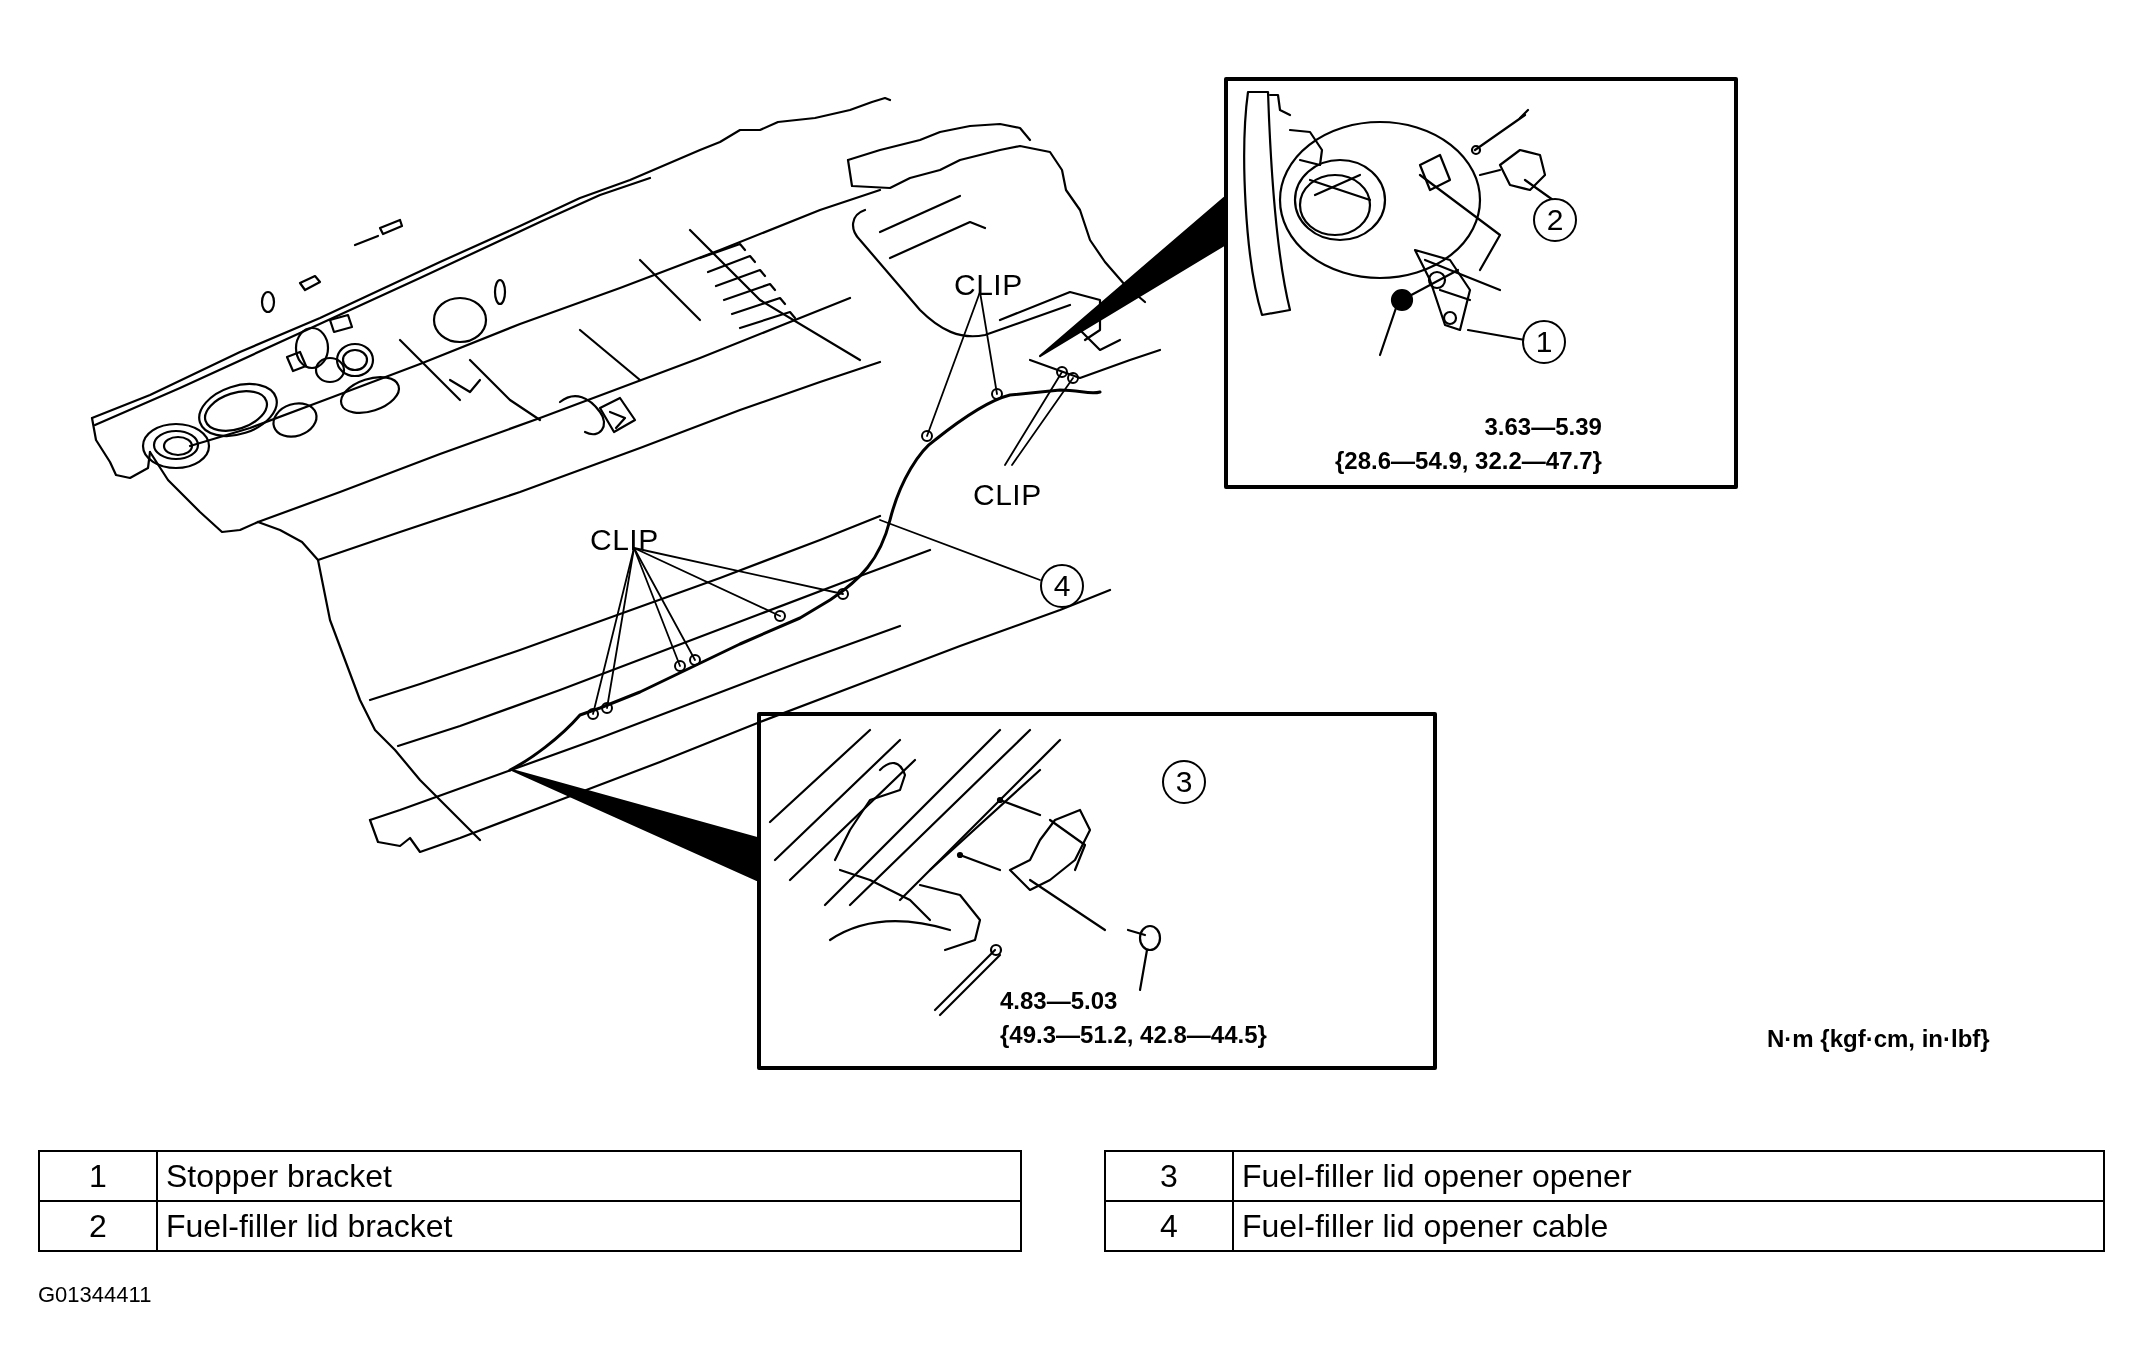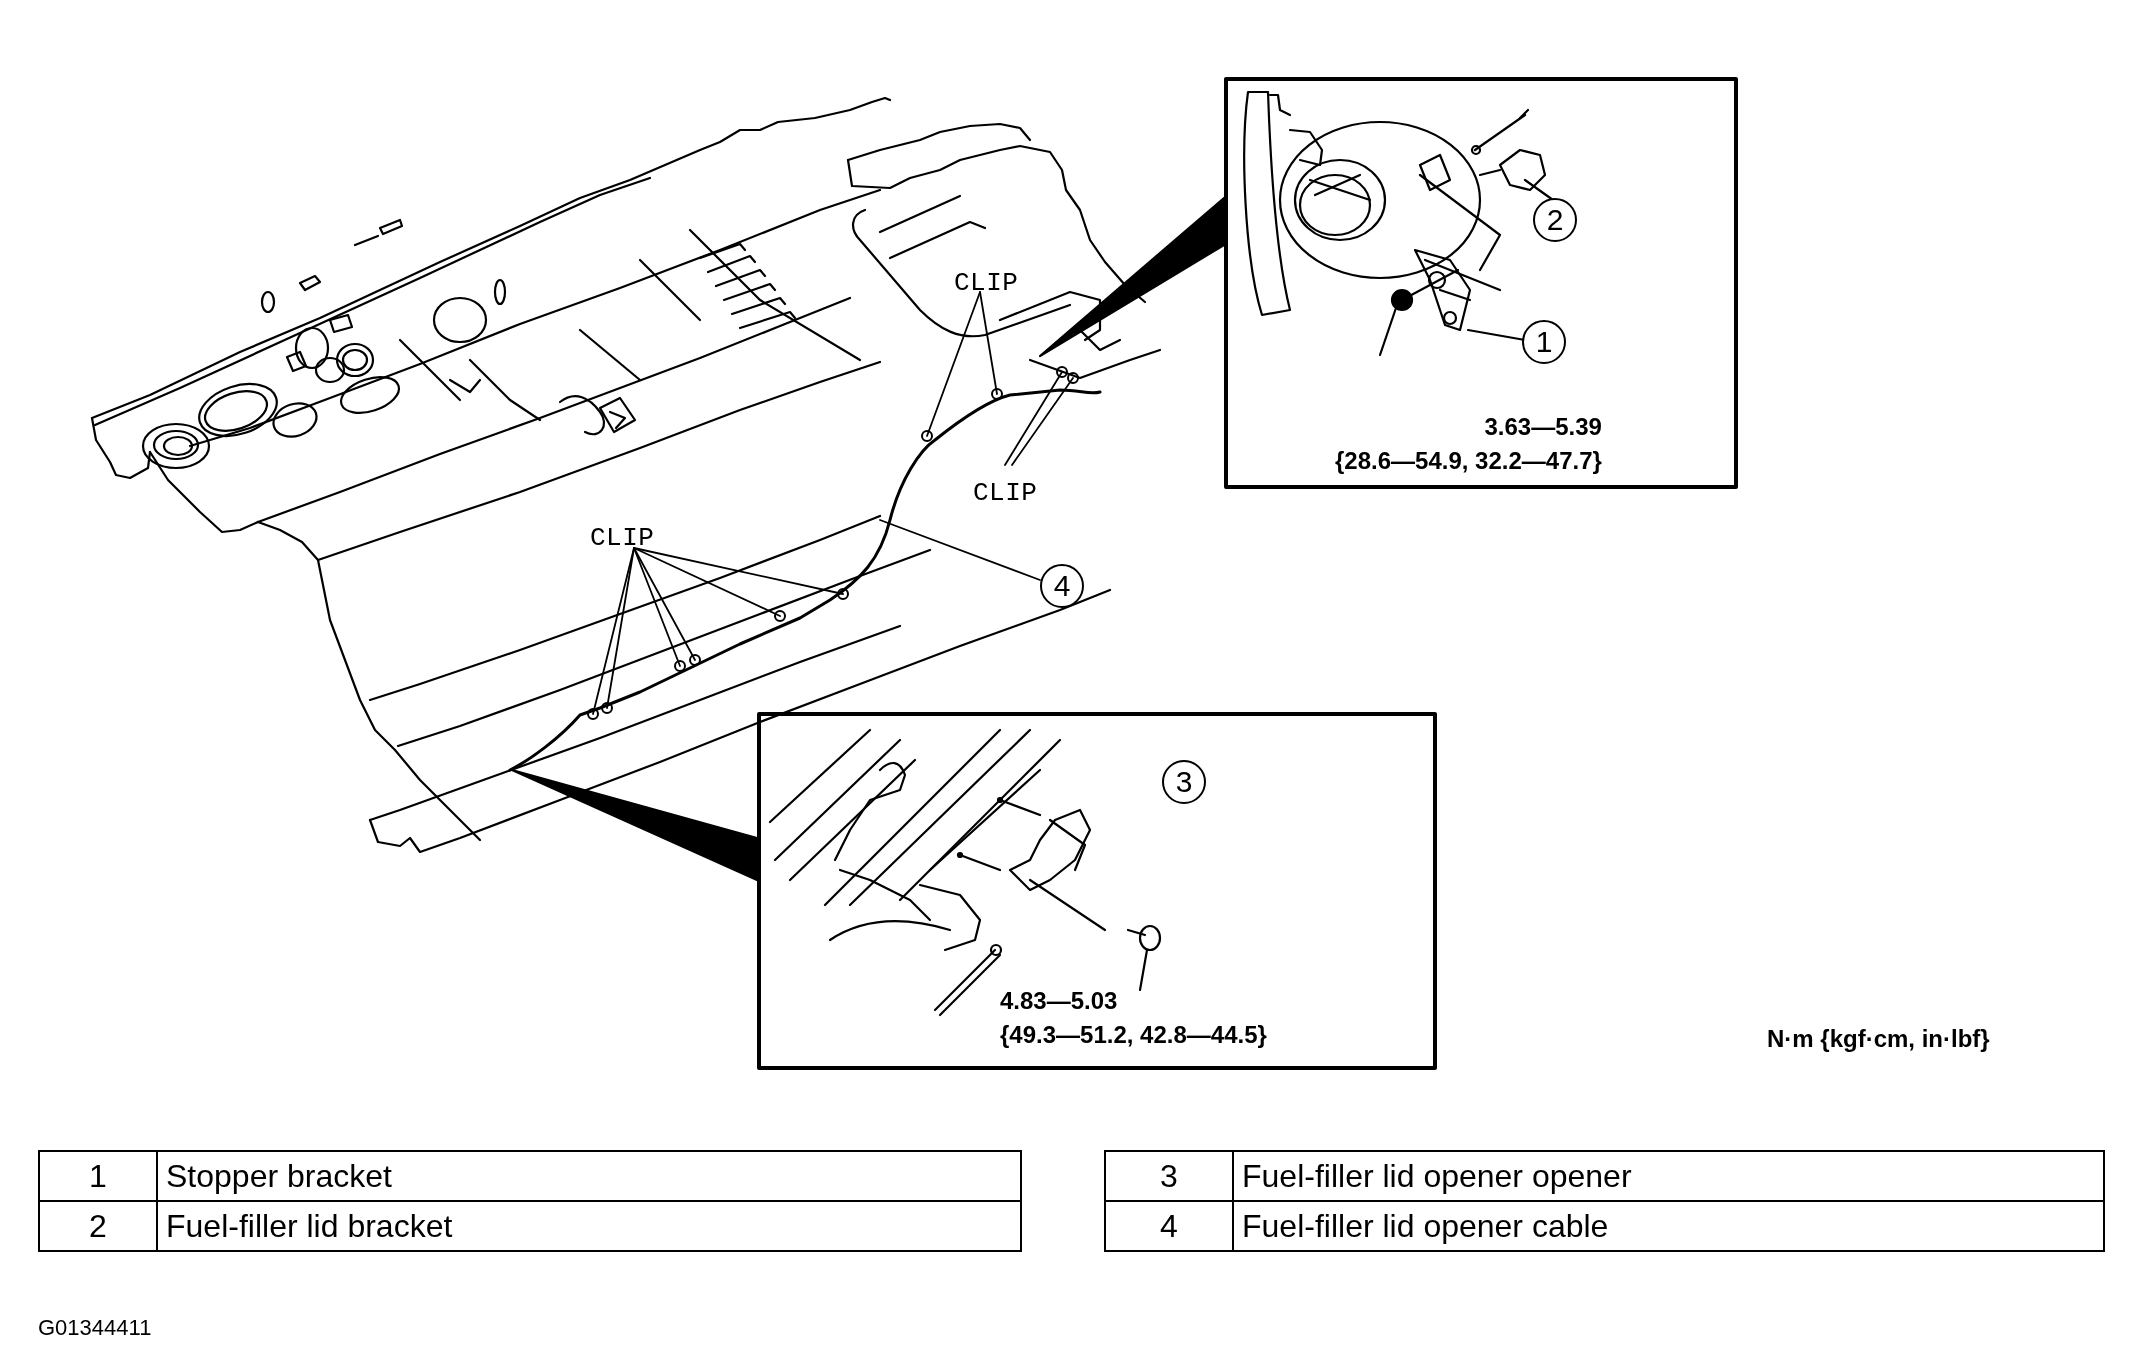--- a/index.html
+++ b/index.html
@@ -1,28 +1,28 @@
 <!DOCTYPE html>
 <html><head>
 <meta charset="utf-8">
 <style>
   html, body { margin: 0; padding: 0; background: #ffffff; }
   body { width: 2129px; height: 1372px; position: relative; overflow: hidden;
          font-family: "Liberation Sans", sans-serif; color: #000; }
   svg#diagram { position: absolute; left: 0; top: 0; }
   .lbl { position: absolute; font-family: "Liberation Sans", sans-serif; white-space: nowrap; }
-  .clip { font-size: 26px; letter-spacing: 0.5px; font-family: Liberation Mono, monospace; }
+  .clip { font-size: 30px; letter-spacing: 0.5px; }
   .torque { font-size: 24px; font-weight: bold; line-height: 34px; }
   .units { font-size: 24px; font-weight: bold; }
   .callout { position: absolute; width: 40px; height: 40px; border: 2px solid #000; border-radius: 50%;
              font-size: 30px; text-align: center; line-height: 40px; background: #fff; }
   table.legend { position: absolute; border-collapse: collapse; font-size: 32px; }
   table.legend td { border: 2px solid #000; height: 48px; padding: 0 8px; }
   table.legend td.num { text-align: center; width: 100px; }
-  .figid { position: absolute; left: 38px; top: 1282px; font-size: 22px; margin-top: 33px; }
+  .figid { position: absolute; left: 38px; top: 1282px; font-size: 22px; }
 </style>
 </head>
 <body>
 
 <svg id="diagram" width="2129" height="1372" viewBox="0 0 2129 1372" fill="none" stroke="#000" stroke-width="2.2" stroke-linejoin="round" stroke-linecap="round">
 
   <g>
 
     <path d="M92 418 L150 395 L240 352 L320 318 L440 262 L520 226 L580 198 L630 180 L665 165 L700 150 L720 142 L740 130 L760 130 L778 122 L815 118 L850 110 L872 102 L885 98 L890 100"></path>
     <path d="M95 425 L180 388 L300 333 L420 278 L540 222 L600 195 L650 178"></path>

